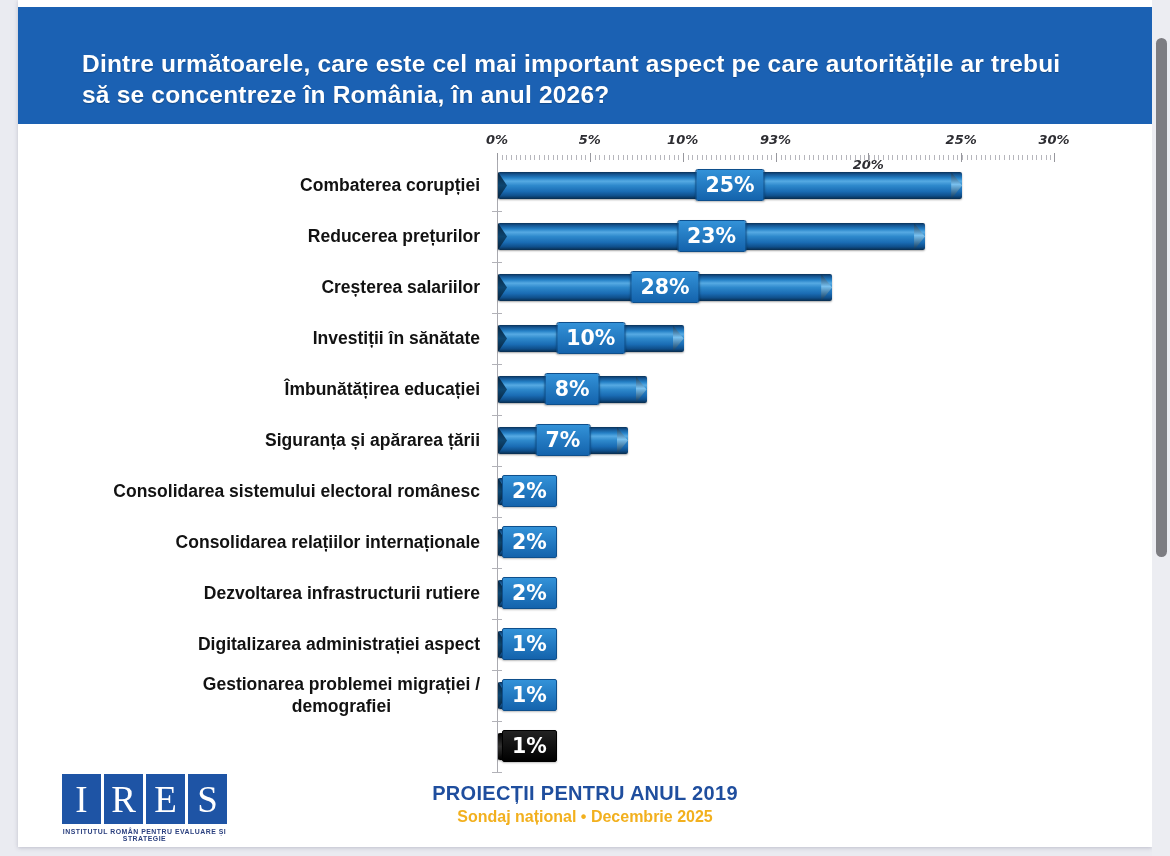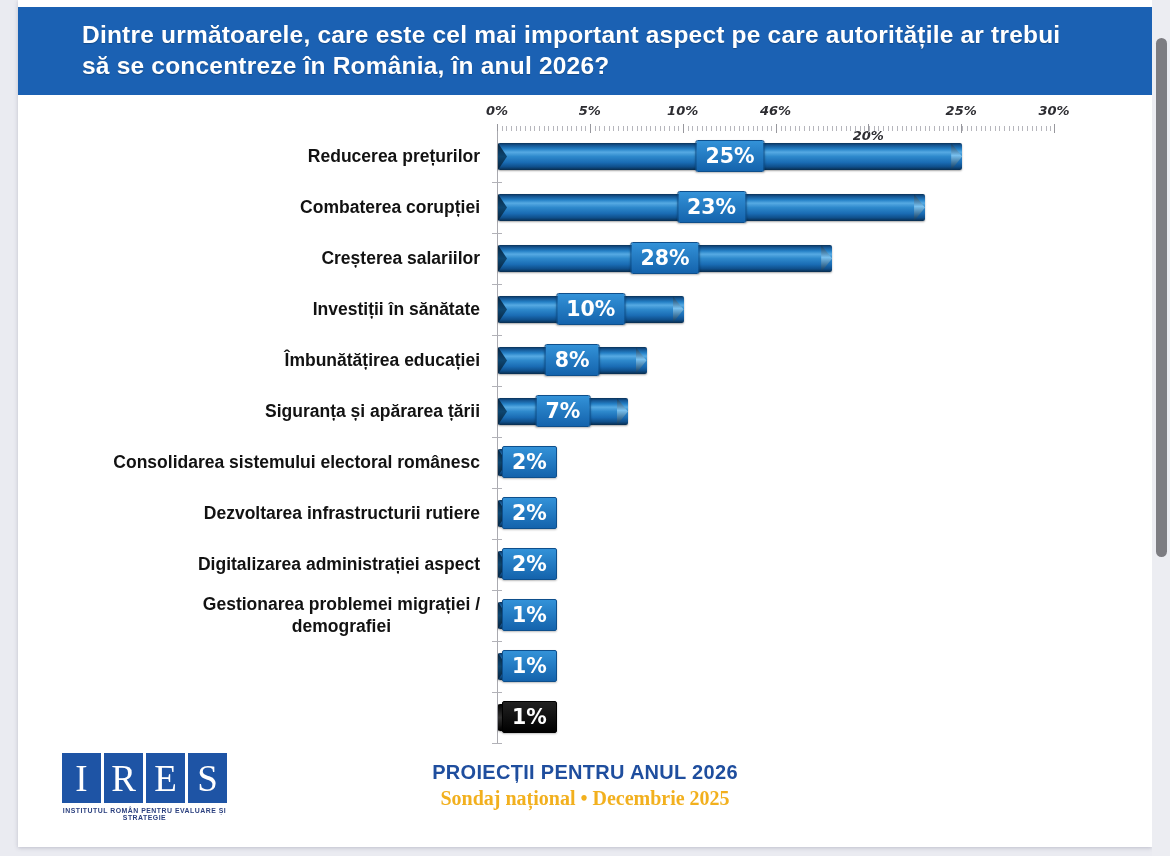--- a/index.html
+++ b/index.html
@@ -20,20 +20,21 @@
   
   .qheader {
     background:var(--header-blue,#1b61b3);
     color:#fff;
     padding:12px 70px 14px 64px;
   }
   .qheader h1 {
     font-size:24.5px; line-height:31px; font-weight:bold;
     max-width:1000px; letter-spacing:.2px;
     text-shadow:0 1px 1px rgba(0,0,0,.25);
+    margin-top:29px;
   }
   
   .chart { display:flex; margin-top:6px; }
   .col-labels {
     width:479px; padding:30px 17px 0 0;
     display:flex; flex-direction:column;
   }
   .cat-cell {
     height:51px; display:flex; align-items:center; justify-content:flex-end;
     font-weight:bold; font-size:17.5px; color:#121212; line-height:1.22;
@@ -111,21 +112,21 @@
   }
   .logo-sub {
     margin-top:4px; font-size:6.9px; font-weight:bold; letter-spacing:.5px;
     color:#2a3f7e; text-align:center; width:165px;
   }
   .captions {
     position:absolute; left:50%; top:10px; transform:translateX(-50%);
     text-align:center; white-space:nowrap;
   }
   .cap1 { color:var(--footer-blue,#1f4e9e); font-size:20px; font-weight:bold; letter-spacing:.3px; }
-  .cap2 { color:var(--footer-gold,#f2b01e); font-size:20px; font-weight:bold; margin-top:3px;font-family:Liberation Serif, serif; }
+  .cap2 { color:var(--footer-gold,#f2b01e); font-size:16px; font-weight:bold; margin-top:3px; }
   
   .scroll-track {
     position:absolute; right:0; top:0; width:18px; height:856px;
     background:#ecedf2;
   }
   .scroll-thumb {
     position:absolute; right:3.5px; top:38px; width:11px; height:519px;
     background:#7d7d82; border-radius:6px;
   }
 </style>
@@ -134,39 +135,42 @@
 
 <div class="card">
 
   <header class="qheader">
     <h1>Dintre următoarele, care este cel mai important aspect pe care autoritățile ar trebui să se concentreze în România, în anul 2026?</h1>
   </header>
 
   <div class="chart">
     <div class="col-labels">
         <div class="cat-cell">
+          <span>Combaterea corupției</span>
+        </div>
+        <div class="cat-cell">
           <span>Reducerea prețurilor</span>
         </div>
         <div class="cat-cell">
-          <span>Combaterea corupției</span>
-        </div>
-        <div class="cat-cell">
           <span>Creșterea salariilor</span>
         </div>
         <div class="cat-cell">
           <span>Investiții în sănătate</span>
         </div>
         <div class="cat-cell">
           <span>Îmbunătățirea educației</span>
         </div>
         <div class="cat-cell">
           <span>Siguranța și apărarea țării</span>
         </div>
         <div class="cat-cell">
           <span>Consolidarea sistemului electoral românesc</span>
+        </div>
+        <div class="cat-cell">
+          <span>Consolidarea relațiilor internaționale</span>
         </div>
         <div class="cat-cell">
           <span>Dezvoltarea infrastructurii rutiere</span>
         </div>
         <div class="cat-cell">
           <span>Digitalizarea administrației aspect</span>
         </div>
         <div class="cat-cell">
           <span>Gestionarea problemei migrației /
 demografiei</span>
@@ -174,21 +178,21 @@
       </div>
     <div class="col-plot">
       <div class="axis">
         <div class="axis-minor"></div>
       <span class="tick-label" style="left: 0px;">0%</span>
           <span class="tick-major" style="left: 0px;"></span>
           <span class="tick-label" style="left: 92.8333px;">5%</span>
           <span class="tick-major" style="left: 92.8333px;"></span>
           <span class="tick-label" style="left: 185.667px;">10%</span>
           <span class="tick-major" style="left: 185.667px;"></span>
-          <span class="tick-label" style="left: 278.5px;">46%</span>
+          <span class="tick-label" style="left: 278.5px;">93%</span>
           <span class="tick-major" style="left: 278.5px;"></span>
           <span class="tick-label" style="left: 371.333px; margin-top: 25px;">20%</span>
           <span class="tick-major" style="left: 371.333px;"></span>
           <span class="tick-label" style="left: 464.167px;">25%</span>
           <span class="tick-major" style="left: 464.167px;"></span>
           <span class="tick-label" style="left: 557px;">30%</span>
           <span class="tick-major" style="left: 557px;"></span>
         </div>
       <div class="rows">
           <div class="row">
@@ -247,21 +251,21 @@
     <div class="logo">
       <div class="logo-squares">
         <div class="sq">I</div>
         <div class="sq">R</div>
         <div class="sq">E</div>
         <div class="sq">S</div>
       </div>
       <div class="logo-sub">INSTITUTUL ROMÂN PENTRU EVALUARE ȘI STRATEGIE</div>
     </div>
     <div class="captions">
-      <div class="cap1">PROIECȚII PENTRU ANUL 2026</div>
+      <div class="cap1">PROIECȚII PENTRU ANUL 2019</div>
       <div class="cap2">Sondaj național • Decembrie 2025</div>
     </div>
   </footer>
 
 </div>
 
 <div class="scroll-track">
   <div class="scroll-thumb"></div>
 </div>
 

